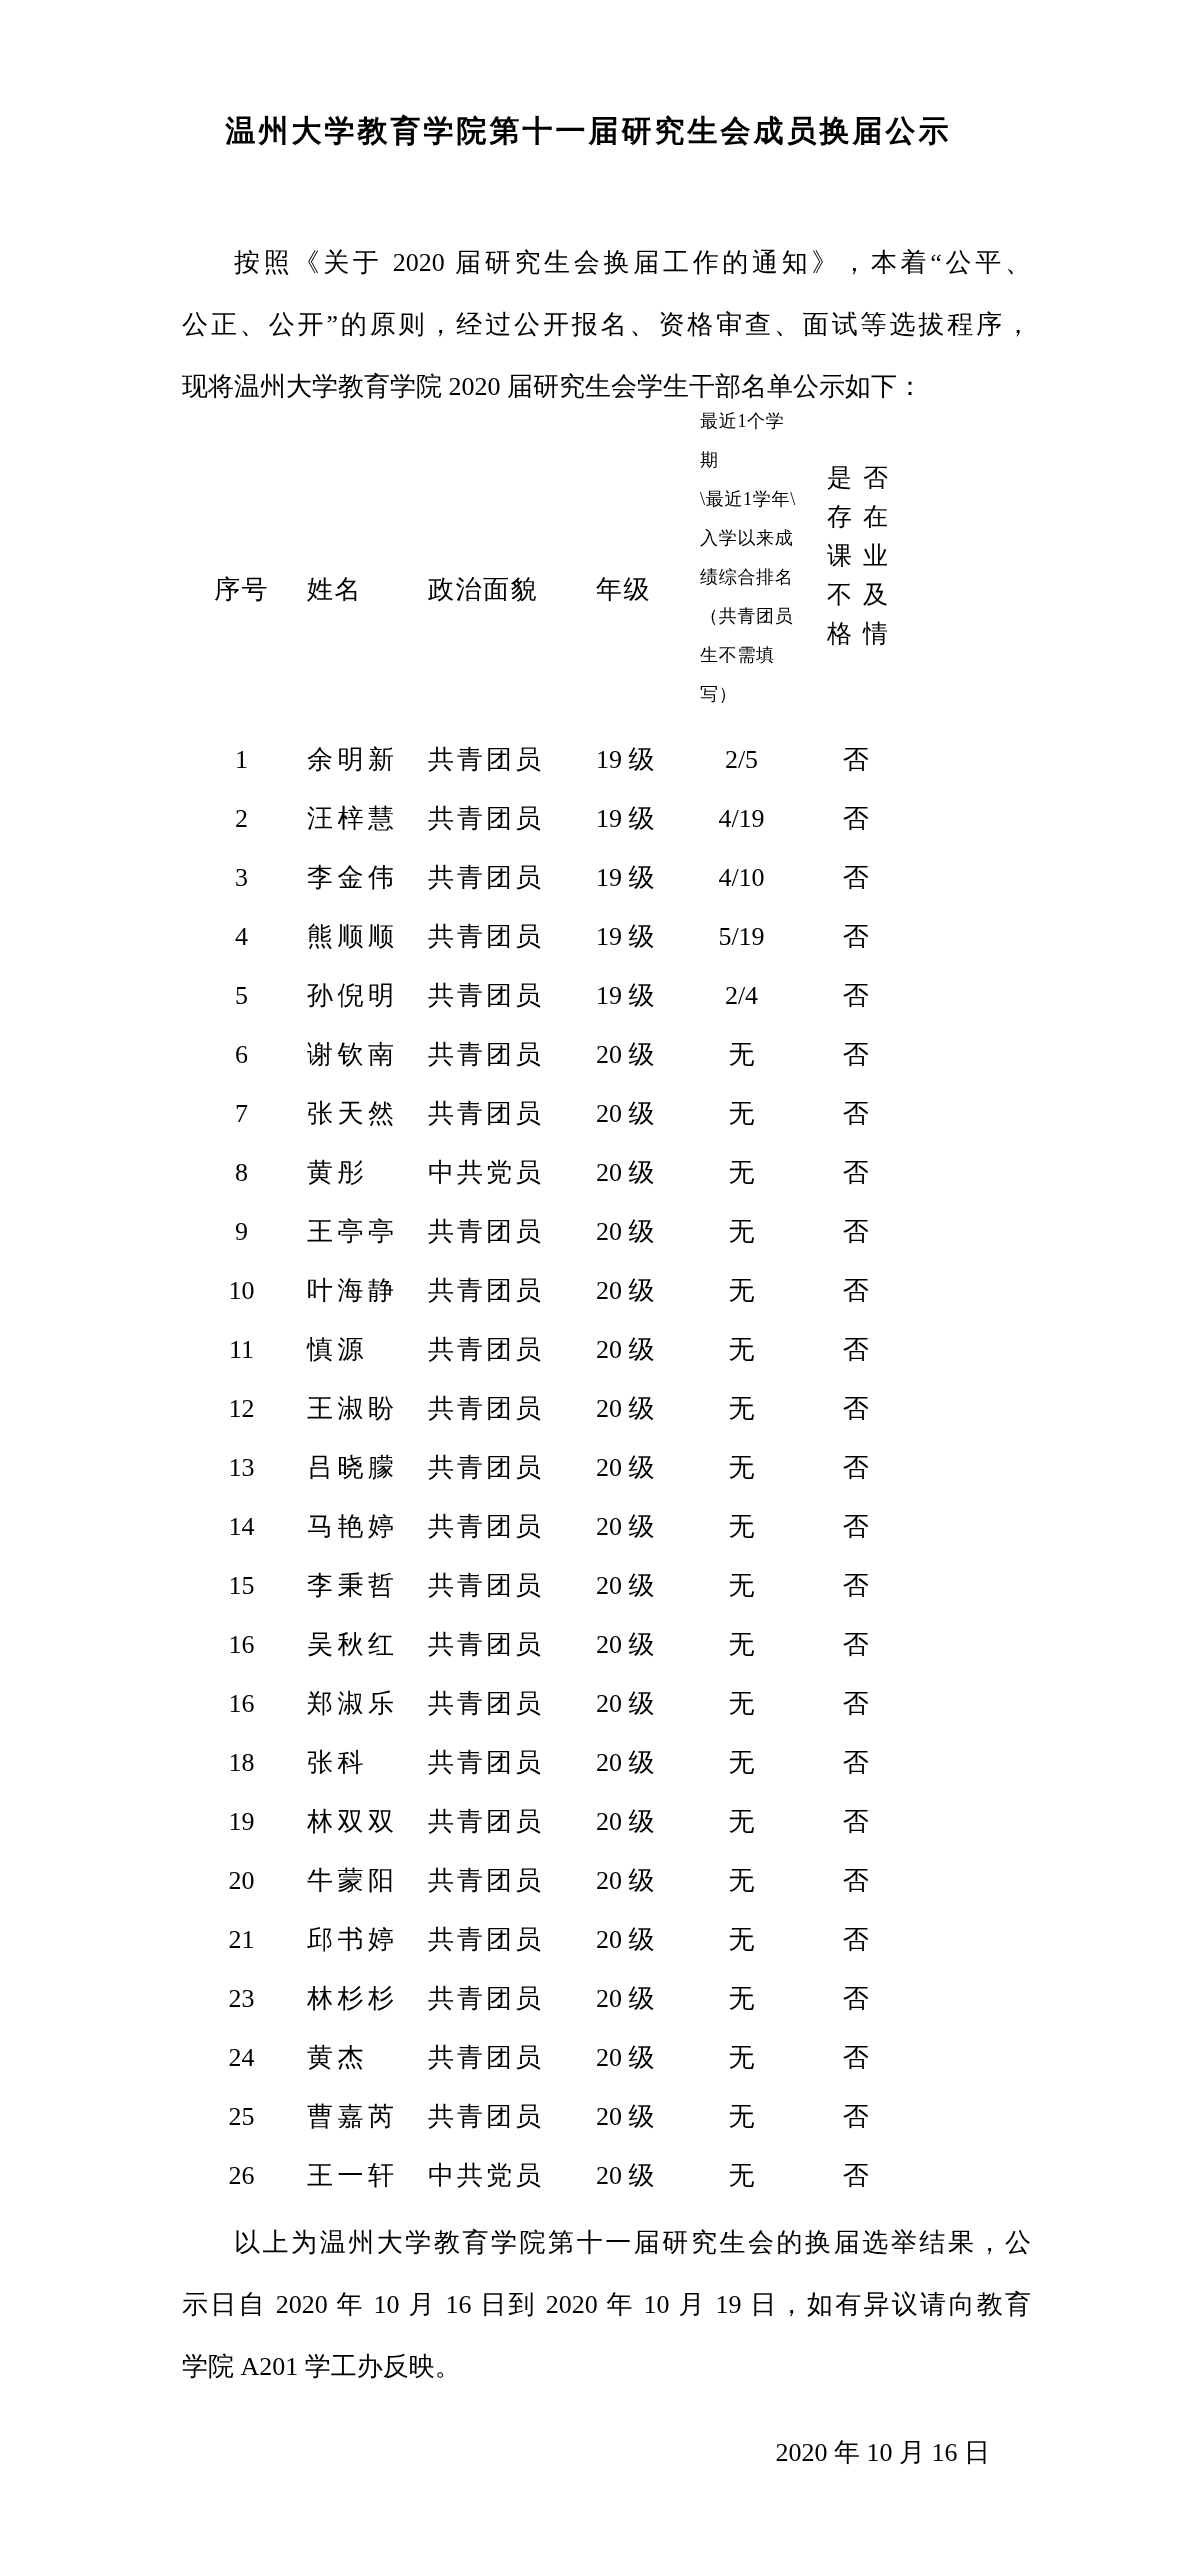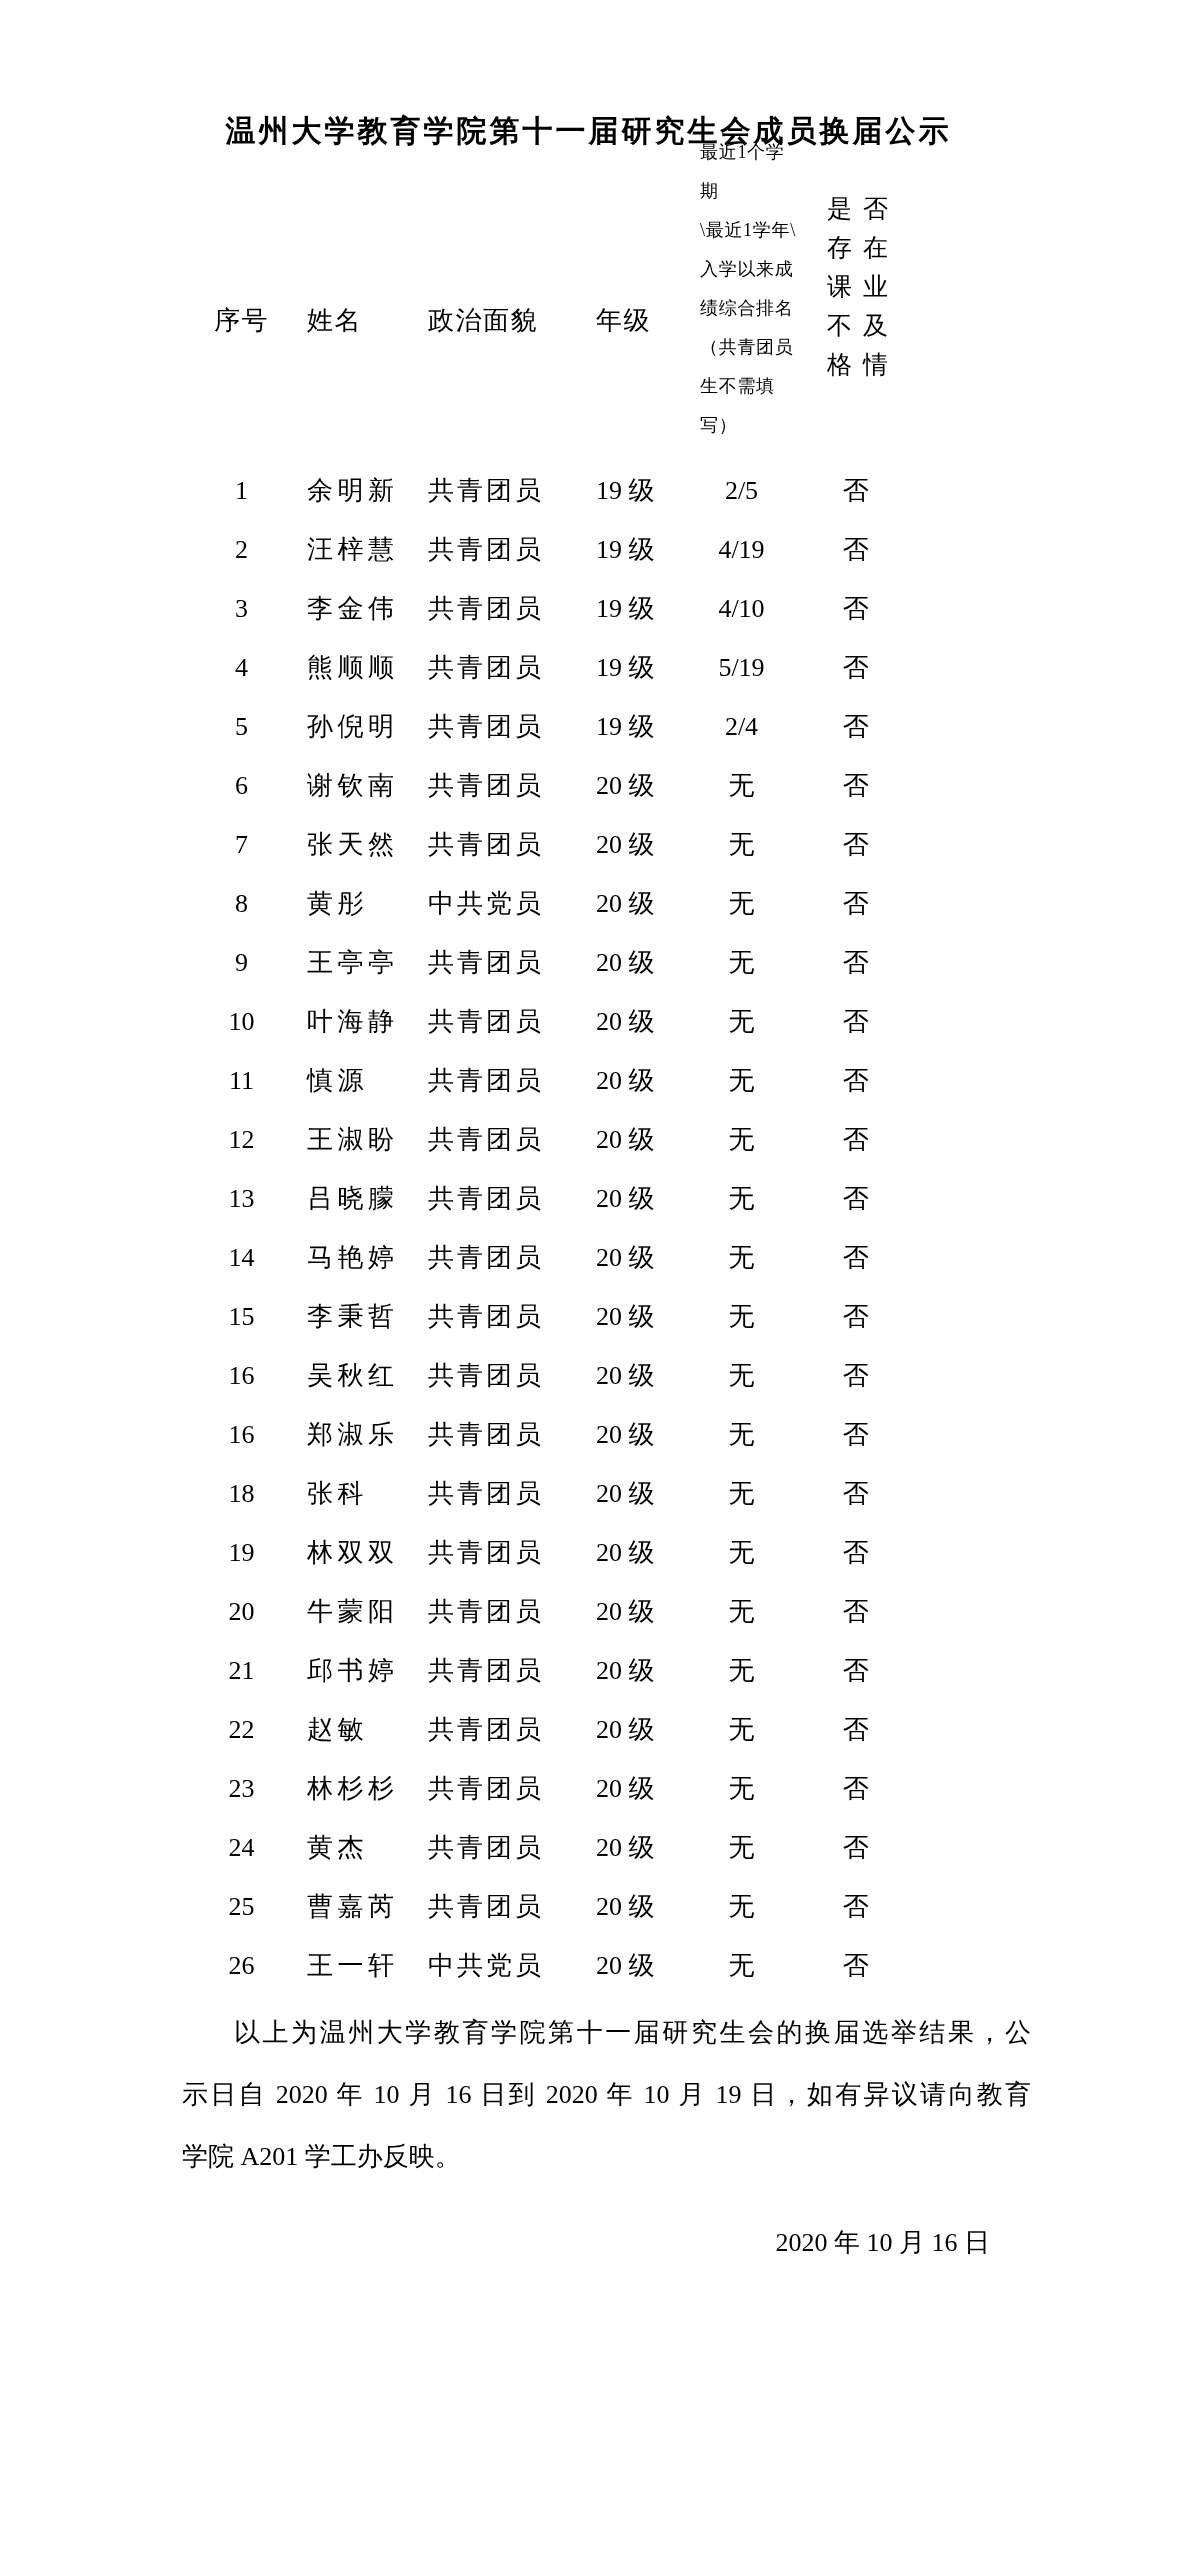--- a/index.html
+++ b/index.html
@@ -61,20 +61,25 @@
     font-size:26px; line-height:36px;
   }
 </style>
 </head>
 <body>
 
 <div class="page">
 
   <div class="doc-title">温州大学教育学院第十一届研究生会成员换届公示</div>
 
+  <div class="intro">
+    <div class="para-line first">按照《关于 2020 届研究生会换届工作的通知》，本着“公平、</div>
+    <div class="para-line">公正、公开”的原则，经过公开报名、资格审查、面试等选拔程序，</div>
+    <div class="para-line final">现将温州大学教育学院 2020 届研究生会学生干部名单公示如下：</div>
+  </div>
 
   <div class="roster">
     <table>
       <colgroup>
         <col style="width:67px">
           <col style="width:128px">
           <col style="width:148px">
         <col style="width:119px">
           <col style="width:128px">
           <col style="width:119px">
@@ -269,28 +274,20 @@
         </tr>
           <tr>
           <td class="c1">21</td>
           <td class="c2">邱书婷</td>
           <td class="c3">共青团员</td>
           <td class="c4">20 级</td>
           <td class="c5">无</td>
           <td class="c6">否</td>
         </tr>
           <tr>
-          <td class="c1">22</td>
-          <td class="c2">赵敏</td>
-          <td class="c3">共青团员</td>
-          <td class="c4">20 级</td>
-          <td class="c5">无</td>
-          <td class="c6">否</td>
-        </tr>
-          <tr>
           <td class="c1">23</td>
           <td class="c2">林杉杉</td>
           <td class="c3">共青团员</td>
           <td class="c4">20 级</td>
           <td class="c5">无</td>
           <td class="c6">否</td>
         </tr>
           <tr>
           <td class="c1">24</td>
           <td class="c2">黄杰</td>

